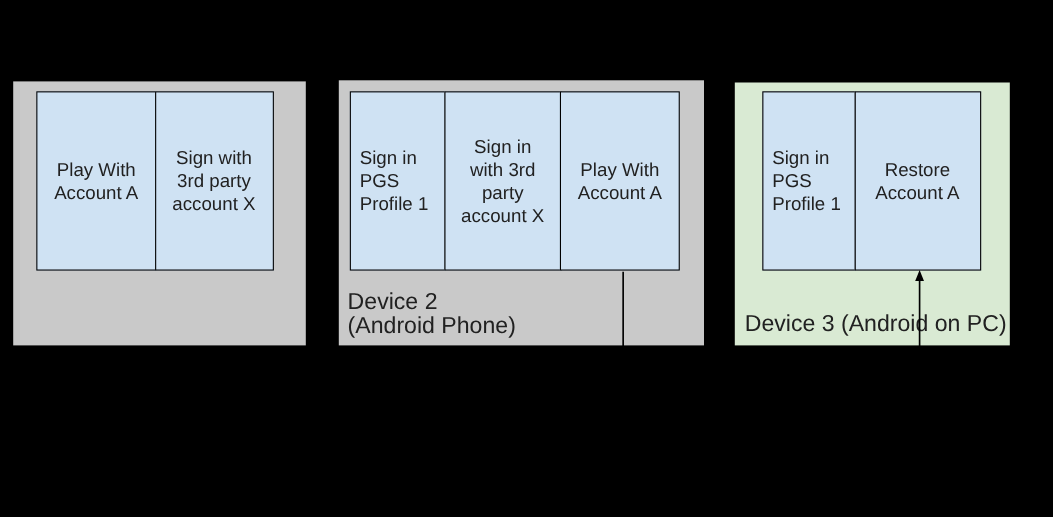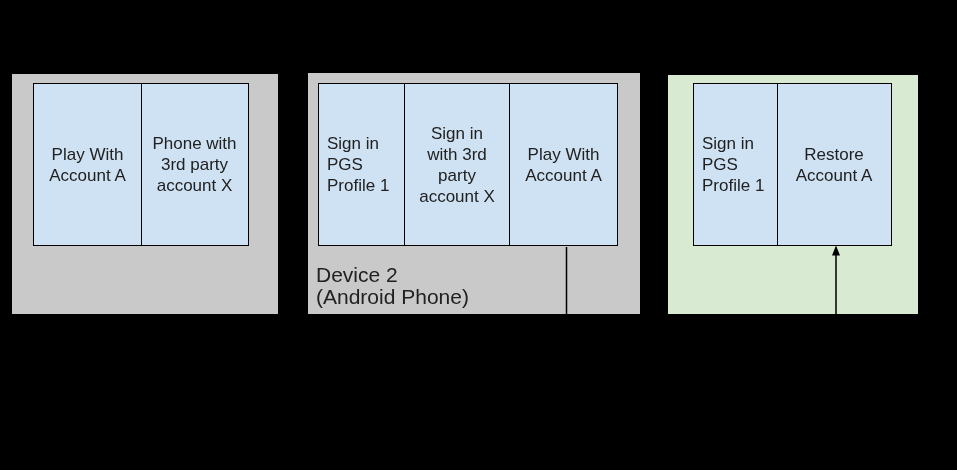--- a/index.html
+++ b/index.html
@@ -58,21 +58,21 @@
 
 <div class="canvas">
 
   <section class="panel gray p1">
     <div class="steps">
       <div class="step" style="width:109px">
         <span class="step-text">Play With
 Account A</span>
       </div>
       <div class="step" style="width:108px">
-        <span class="step-text">Phone with
+        <span class="step-text">Sign with
 3rd party
 account X</span>
       </div>
     </div>
   </section>
 
   <section class="panel gray p2">
     <div class="steps">
       <div class="step align-left" style="width:87px">
         <span class="step-text">Sign in
@@ -99,20 +99,21 @@
       <div class="step align-left" style="width:85px">
         <span class="step-text">Sign in
 PGS
 Profile 1</span>
       </div>
       <div class="step" style="width:115px">
         <span class="step-text">Restore
 Account A</span>
       </div>
     </div>
+    <div class="panel-label">Device 3 (Android on PC)</div>
   </section>
 
   <svg class="overlay" viewBox="0 0 957 470" xmlns="http://www.w3.org/2000/svg">
     <path d="M 566.5 247 L 566.5 390 L 836 390 L 836 255" fill="none" stroke="#000000" stroke-width="1.5"></path>
     <polygon points="836,245.5 832,255.5 840,255.5" fill="#000000"></polygon>
   </svg>
 
 </div>
 
 </body></html>

